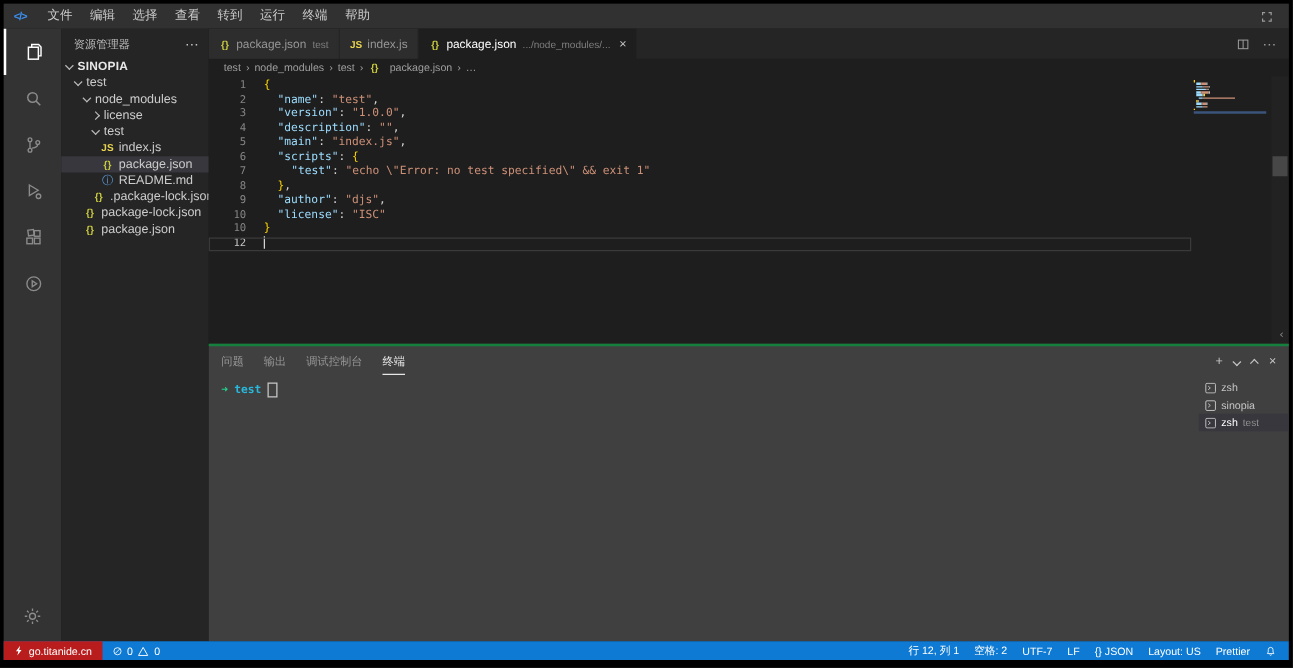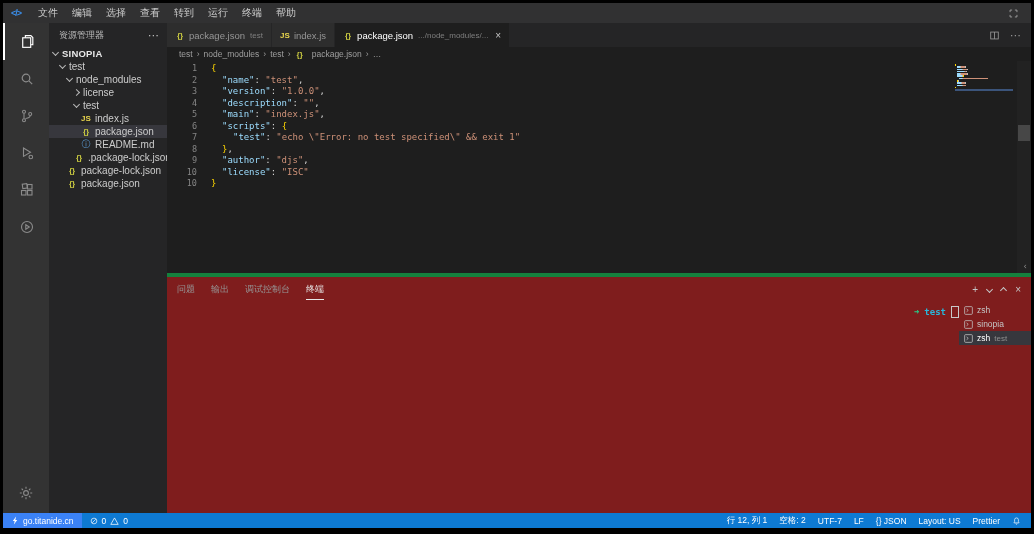--- a/index.html
+++ b/index.html
@@ -73,21 +73,21 @@
 
   .minimap{position:absolute;top:3px;right:16px;width:60px;}
   .mm-line{height:1.6px;margin-bottom:0.7px;display:flex;}
   .mm-line span{height:100%;display:inline-block;}
   .mm-current{background:rgba(84,130,200,0.55);}
   .scrollbar{position:absolute;top:0;right:0;width:14px;bottom:0;background:rgba(110,110,110,0.06);}
   .scrollbar .handle{position:absolute;top:64px;left:1px;right:1px;height:16px;background:rgba(140,140,140,0.35);}
   .collapse-chev{position:absolute;right:3px;bottom:2px;color:#8a8a8a;font-size:9px;cursor:pointer;}
 
   
-  .panel{height:236px;border-top:4px solid #15803d;background:#7f1d1d;display:flex;flex-direction:column;flex:0 0 auto;text-align:right;}
+  .panel{height:236px;border-top:2px solid #15803d;background:#404040;display:flex;flex-direction:column;flex:0 0 auto;}
   .panel-header{height:24px;display:flex;align-items:center;justify-content:space-between;padding:0 10px;flex:0 0 auto;}
   .panel-tabs{display:flex;gap:16px;font-size:9px;color:#969696;}
   .ptab{cursor:pointer;padding:5px 0 3px 0;}
   .ptab.active{color:#e7e7e7;border-bottom:1px solid #e7e7e7;}
   .panel-actions{display:flex;align-items:center;gap:9px;color:#c5c5c5;font-size:10px;}
   .pa-icon{cursor:pointer;display:flex;align-items:center;}
   .pchev{display:inline-block;width:4px;height:4px;border-right:1px solid #c5c5c5;border-bottom:1px solid #c5c5c5;}
   .pchev.down{transform:rotate(45deg);}
   .pchev.up{transform:rotate(-135deg);margin-top:3px;}
   .panel-body{flex:1;display:flex;min-height:0;}
@@ -97,21 +97,21 @@
   .t-cursor{display:inline-block;width:6px;height:10px;border:1px solid #c8c8c8;margin-left:5px;vertical-align:middle;}
   .term-list{width:72px;flex:0 0 auto;padding-top:2px;}
   .term-row{height:14px;display:flex;align-items:center;font-size:8.5px;color:#c5c5c5;padding-left:5px;cursor:pointer;white-space:nowrap;}
   .term-row.selected{background:#37373d;color:#ffffff;}
   .term-row svg{margin-right:4px;flex:0 0 auto;}
   .term-row .hint{margin-left:4px;color:#8f8f8f;font-size:8px;}
 
   
   .statusbar{height:15px;background:#0e7ad3;display:flex;align-items:center;justify-content:space-between;color:#ffffff;font-size:8.5px;flex:0 0 auto;}
   .sbl{display:flex;align-items:center;height:100%;}
-  .remote{background:#3b82f6;height:100%;display:flex;align-items:center;padding:0 8px;gap:4px;cursor:pointer;}
+  .remote{background:#b91c1c;height:100%;display:flex;align-items:center;padding:0 8px;gap:4px;cursor:pointer;}
   .problems{display:flex;align-items:center;gap:4px;padding:0 8px;cursor:pointer;}
   .sbr{display:flex;align-items:center;gap:12px;padding-right:10px;height:100%;}
   .sb-item{cursor:pointer;white-space:nowrap;}
   svg{display:block;}
 </style>
 </head>
 <body>
 
 <div class="window">
 
@@ -301,20 +301,21 @@
             <div class="code-row"><span class="gutter">2</span><span class="ctext" style="padding-left: 11px;"><span class="tk-k">"name"</span><span class="tk-p">: </span><span class="tk-s">"test"</span><span class="tk-p">,</span></span></div>
             <div class="code-row"><span class="gutter">3</span><span class="ctext" style="padding-left: 11px;"><span class="tk-k">"version"</span><span class="tk-p">: </span><span class="tk-s">"1.0.0"</span><span class="tk-p">,</span></span></div>
             <div class="code-row"><span class="gutter">4</span><span class="ctext" style="padding-left: 11px;"><span class="tk-k">"description"</span><span class="tk-p">: </span><span class="tk-s">""</span><span class="tk-p">,</span></span></div>
             <div class="code-row"><span class="gutter">5</span><span class="ctext" style="padding-left: 11px;"><span class="tk-k">"main"</span><span class="tk-p">: </span><span class="tk-s">"index.js"</span><span class="tk-p">,</span></span></div>
             <div class="code-row"><span class="gutter">6</span><span class="ctext" style="padding-left: 11px;"><span class="tk-k">"scripts"</span><span class="tk-p">: </span><span class="tk-b">{</span></span></div>
             <div class="code-row"><span class="gutter">7</span><span class="ctext" style="padding-left: 22px;"><span class="tk-k">"test"</span><span class="tk-p">: </span><span class="tk-s">"echo \"Error: no test specified\" &amp;&amp; exit 1"</span></span></div>
             <div class="code-row"><span class="gutter">8</span><span class="ctext" style="padding-left: 11px;"><span class="tk-b">}</span><span class="tk-p">,</span></span></div>
             <div class="code-row"><span class="gutter">9</span><span class="ctext" style="padding-left: 11px;"><span class="tk-k">"author"</span><span class="tk-p">: </span><span class="tk-s">"djs"</span><span class="tk-p">,</span></span></div>
             <div class="code-row"><span class="gutter">10</span><span class="ctext" style="padding-left: 11px;"><span class="tk-k">"license"</span><span class="tk-p">: </span><span class="tk-s">"ISC"</span></span></div>
             <div class="code-row"><span class="gutter">10</span><span class="ctext" style="padding-left: 0px;"><span class="tk-b">}</span></span></div>
+            <div class="code-row current"><span class="gutter">12</span><span class="ctext" style="padding-left: 0px;"><span class="caret"></span></span></div>
           </div>
         <div class="minimap">
             <div class="mm-line" style="padding-left: 0px;">
               <span style="width: 0.55px; background: rgb(255, 215, 0);"></span>
             </div>
             <div class="mm-line" style="padding-left: 2px;">
               <span style="width: 3.3px; background: rgb(156, 220, 254);"></span>
               <span style="width: 1.1px; background: rgb(189, 189, 189);"></span>
               <span style="width: 3.3px; background: rgb(206, 145, 120);"></span>
               <span style="width: 0.55px; background: rgb(189, 189, 189);"></span>

